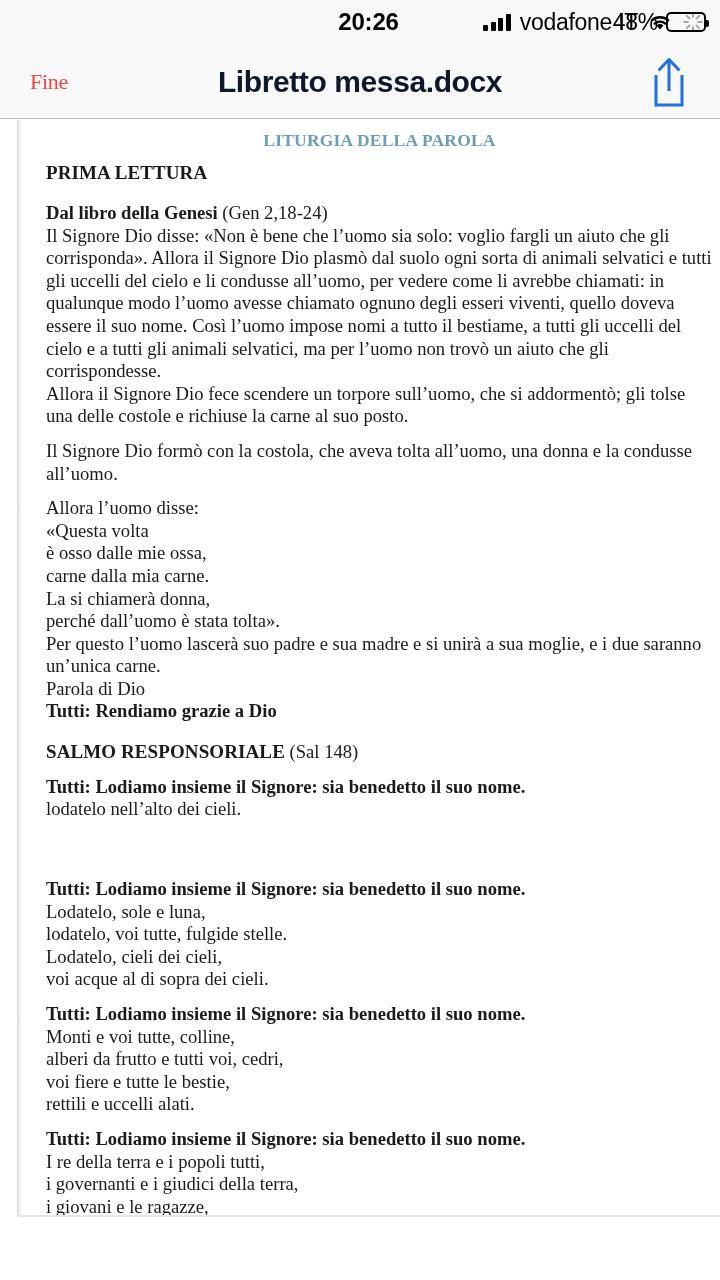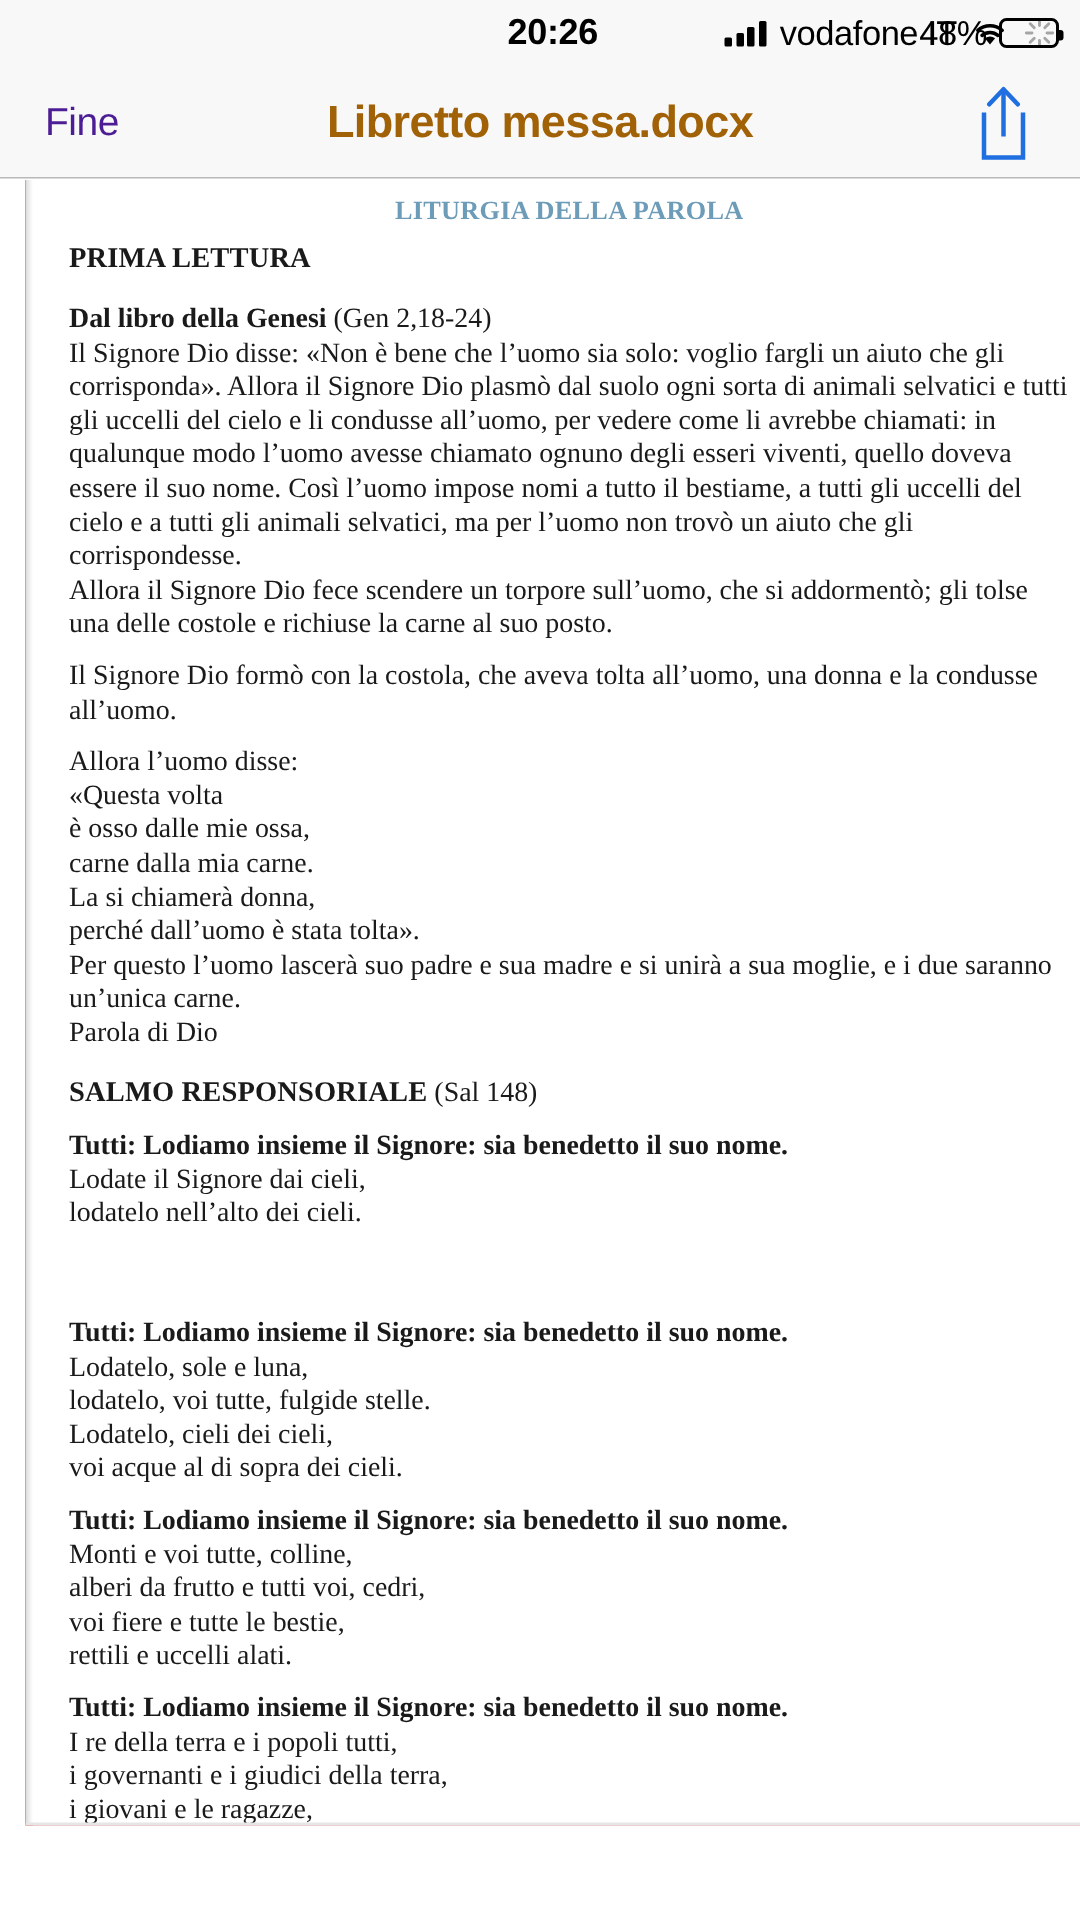--- a/index.html
+++ b/index.html
@@ -127,32 +127,33 @@
     content: "";
     position: absolute;
     bottom: 0; left: 0;
     width: 720px;
     height: 1px;
     background: #b9b9bb;
   }
   .nav-done {
     position: absolute;
     left: 30px;
-    font-size: 26px;
-    color: #4c1d95;
+    font-size: 22px;
+    color: #ef4444;
     letter-spacing: -0.3px;
     cursor: pointer;
+    font-family: Liberation Serif, serif;
   }
   .nav-title {
     position: absolute;
     left: 0; right: 0;
     text-align: center;
     font-size: 30px;
     font-weight: 600;
-    color: #a16207;
+    color: #0f172a;
     letter-spacing: -0.4px;
   }
   .nav-share {
     position: absolute;
     right: 28px;
     top: 50%;
     transform: translateY(-50%);
     width: 46px;
     height: 54px;
     cursor: pointer;
@@ -316,31 +317,31 @@
           <p>Allora l’uomo disse:</p>
           <p>«Questa volta</p>
           <p>è osso dalle mie ossa,</p>
           <p>carne dalla mia carne.</p>
           <p>La si chiamerà donna,</p>
           <p>perché dall’uomo è stata tolta».</p>
         </div>
 
       <p class="para">Per questo l’uomo lascerà suo padre e sua madre e si unirà a sua moglie, e i due saranno un’unica carne.</p>
       <p class="para">Parola di Dio</p>
+      <p class="para bold">Tutti: Rendiamo grazie a Dio</p>
 
       <div class="blank"></div>
 
       <p class="src-head"><b style="font-size:19px;letter-spacing:0.1px">SALMO RESPONSORIALE</b><span> (Sal 148)</span></p>
 
       <div class="blank-sm"></div>
 
       <div id="salmo-stanzas">
           <div class="lines">
             <p class="b">Tutti: Lodiamo insieme il Signore: sia benedetto il suo nome.</p>
-            <p>Lodate il Signore dai cieli,</p>
             <p>lodatelo nell’alto dei cieli.</p>
             <p>&nbsp;</p>
             <p>&nbsp;</p>
           </div>
           <div class="blank-sm"></div>
           <div class="lines">
             <p class="b">Tutti: Lodiamo insieme il Signore: sia benedetto il suo nome.</p>
             <p>Lodatelo, sole e luna,</p>
             <p>lodatelo, voi tutte, fulgide stelle.</p>
             <p>Lodatelo, cieli dei cieli,</p>

